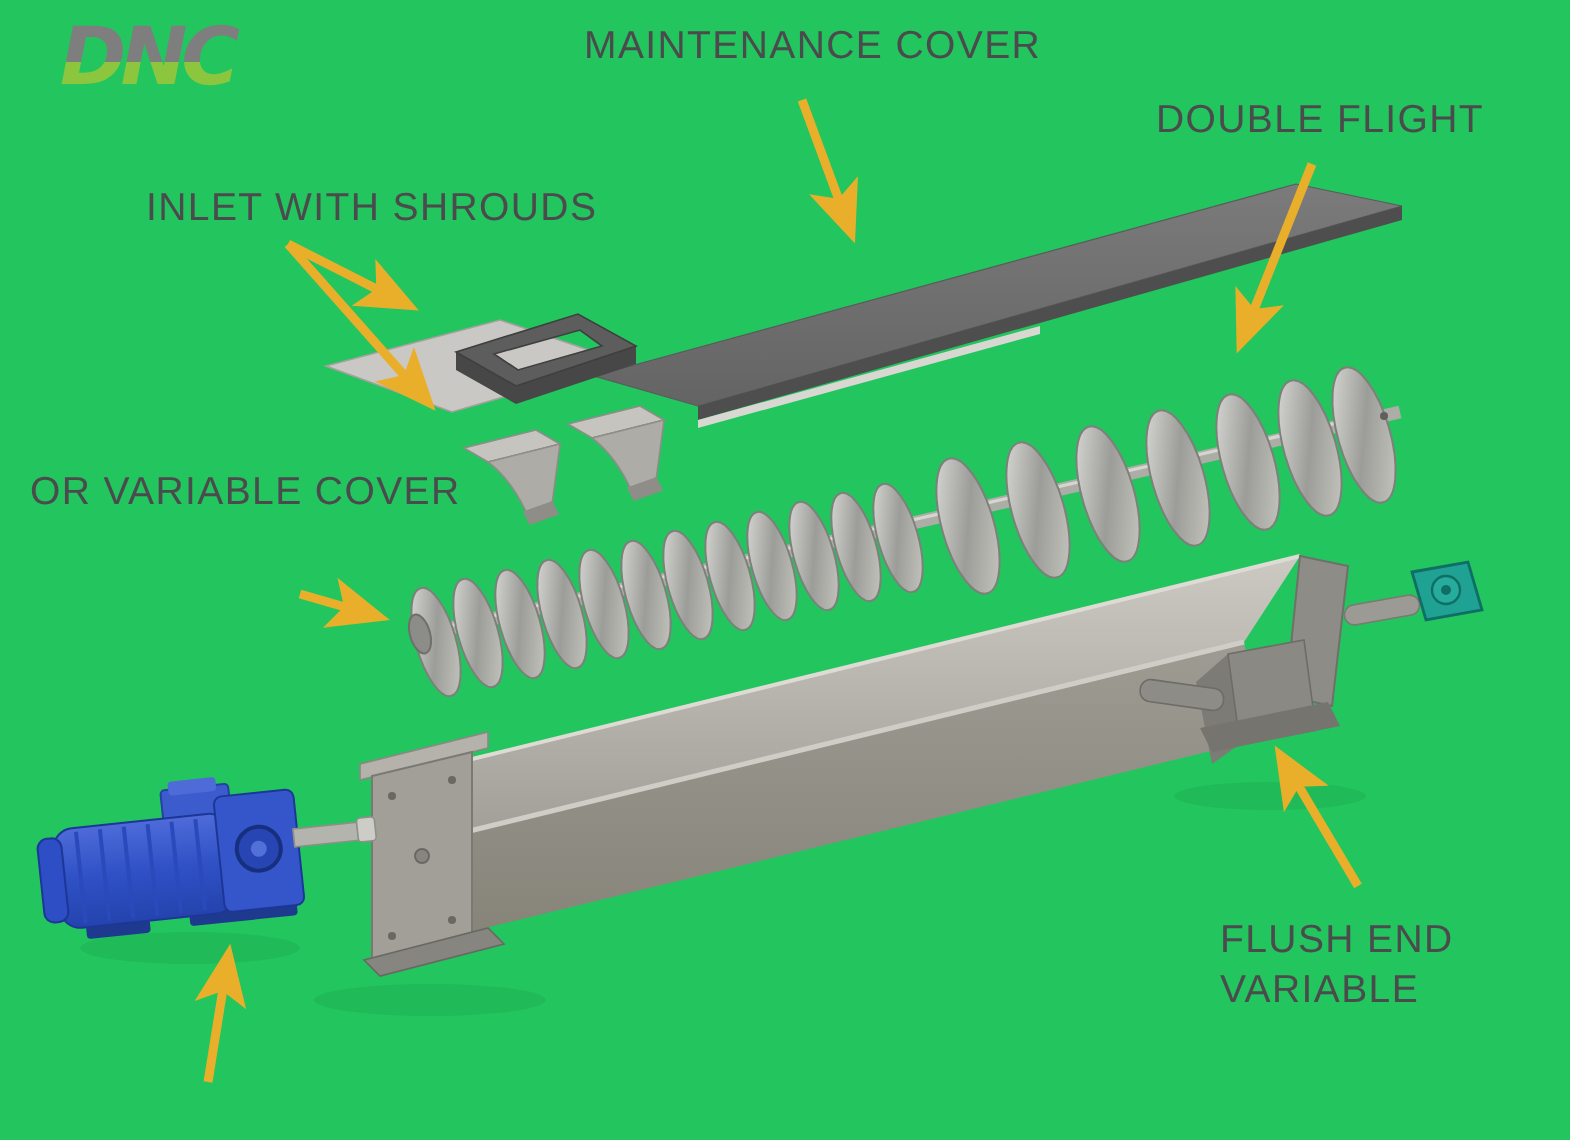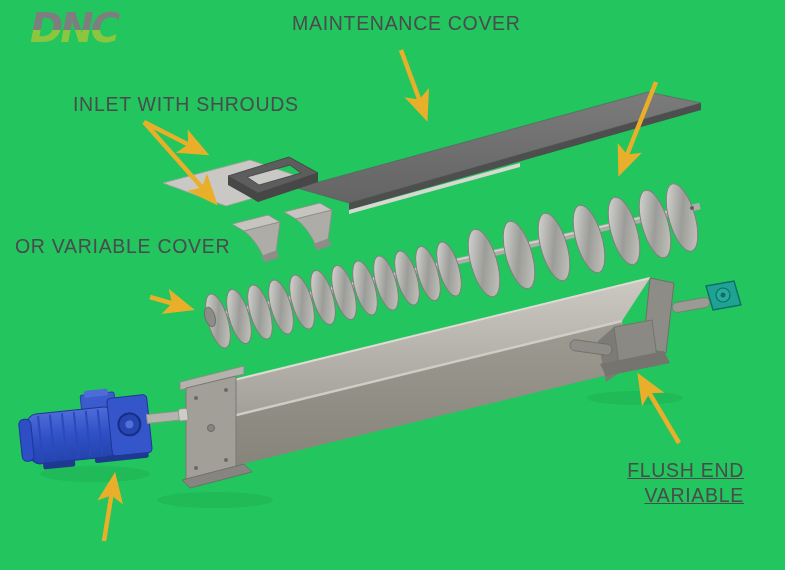--- a/index.html
+++ b/index.html
@@ -6,21 +6,21 @@
   .stage{
     position:relative;width:785px;height:570px;background:#22c55e;overflow:hidden;
     font-family:"Liberation Sans", sans-serif;
   }
   .stage svg{position:absolute;left:0;top:0;}
   .lbl{
     position:absolute;color:var(--label,#4B4B4D);font-size:19.5px;
     letter-spacing:0.7px;line-height:1.3;white-space:nowrap;
   }
   .lbl .ln{display:block;}
-  .lbl.center{text-align:right;}
+  .lbl.center{text-align:left;}
   .arrow{stroke:var(--arrow,#E9AF2B);stroke-width:4.5;fill:none;}
   .arrowhead{fill:var(--arrow,#E9AF2B);}
   .logo-text{
     font-family:"DejaVu Sans", sans-serif;font-weight:bold;font-style:italic;
     font-size:40px;letter-spacing:-3px;
   }
 </style>
 </head>
 <body>
 
@@ -186,26 +186,27 @@
       <line class="arrow" x1="144" y1="122" x2="203" y2="152" marker-end="url(#ah)"></line>
       <line class="arrow" x1="144" y1="122" x2="213" y2="200" marker-end="url(#ah)"></line>
       <line class="arrow" x1="150" y1="297" x2="188" y2="308" marker-end="url(#ah)"></line>
       <line class="arrow" x1="679" y1="443" x2="641" y2="379" marker-end="url(#ah)"></line>
       <line class="arrow" x1="104" y1="541" x2="114" y2="479" marker-end="url(#ah)"></line>
     </g>
   </svg>
 
   <div class="lbl center" style="left:292px;top:11px;width:218px;">MAINTENANCE COVER</div>
 
+  <div class="lbl" style="left:578px;top:48px;">DOUBLE FLIGHT</div>
 
   <div class="lbl" style="left:73px;top:92px;">INLET WITH SHROUDS</div>
 
   <div class="lbl" style="left:15px;top:234px;">
     <span class="ln">OR VARIABLE COVER</span>
   </div>
 
-  <div class="lbl center" style="left:586px;top:458px;width:158px;text-decoration:underline;">
+  <div class="lbl center" style="left:610px;top:458px;width:158px;">
     <span class="ln">FLUSH END</span>
     <span class="ln">VARIABLE</span>
   </div>
 
 
 </div>
 
 </body></html>

